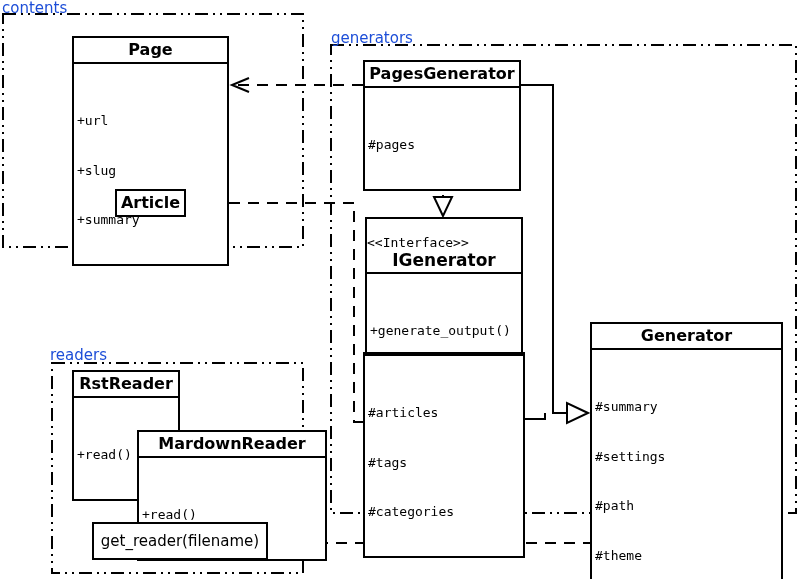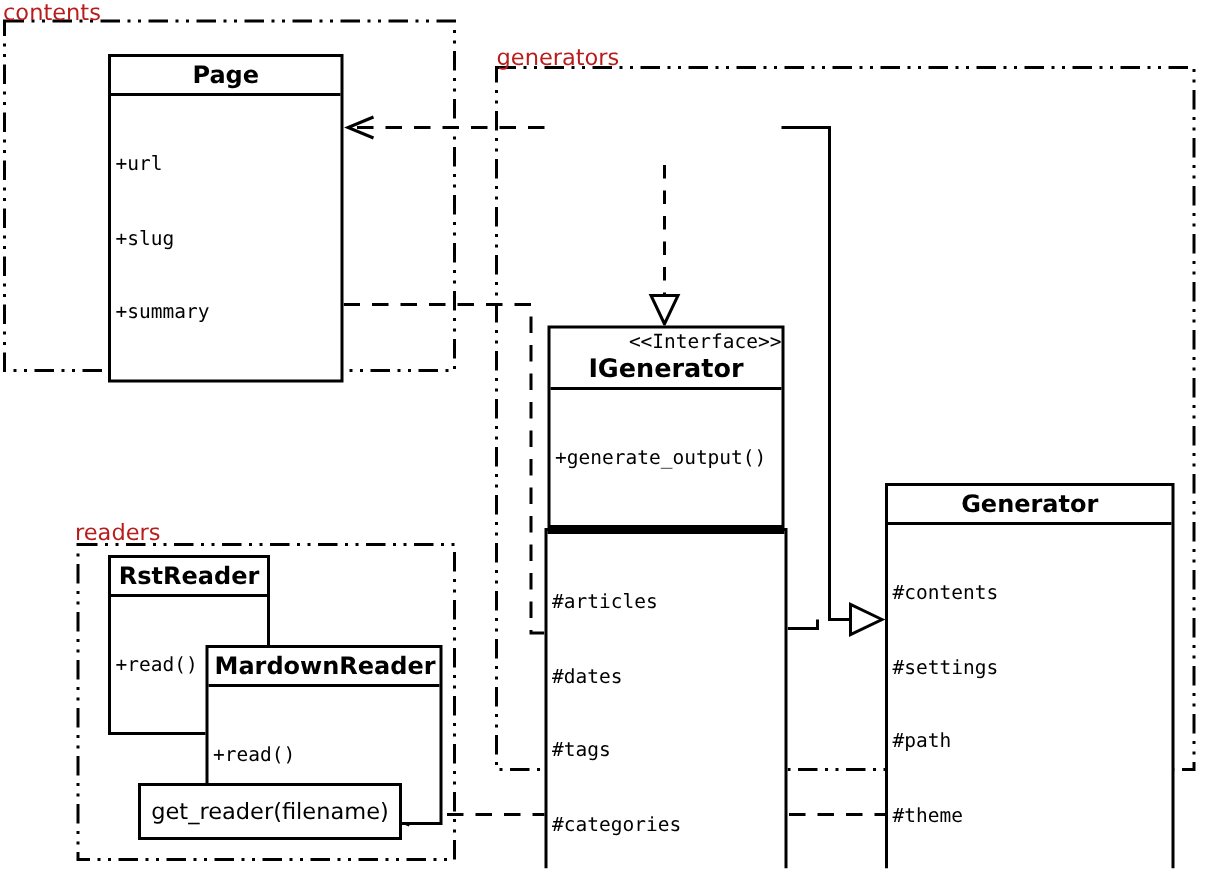--- a/index.html
+++ b/index.html
@@ -1,25 +1,25 @@
 <!DOCTYPE html>
 <html><head>
 <meta charset="utf-8">
 <style>
   html,body{margin:0;padding:0;background:#ffffff;}
   .stage{position:relative;width:803px;height:579px;background:#ffffff;overflow:hidden;
          font-family:"DejaVu Sans",sans-serif;color:#000;}
   .edges{position:absolute;left:0;top:0;width:803px;height:579px;}
-  .pkg-label{position:absolute;font:15px "DejaVu Sans",sans-serif;color:#b91c1c;white-space:nowrap;}
+  .pkg-label{position:absolute;font:15px "DejaVu Sans",sans-serif;color:#1d4ed8;white-space:nowrap;}
   .uml-class{position:absolute;background:#fff;border:2px solid #000;box-sizing:border-box;}
   .uml-title{font:bold 16px "DejaVu Sans",sans-serif;text-align:center;padding:2px 4px 3px 4px;white-space:nowrap;}
-  .uml-stereo{font:13px "DejaVu Sans Mono",monospace;text-align:right;padding-top:2px;white-space:nowrap;}
+  .uml-stereo{font:13px "DejaVu Sans Mono",monospace;text-align:left;padding-top:16px;white-space:nowrap;}
   .uml-sub{font:bold 17px "DejaVu Sans",sans-serif;text-align:center;padding-bottom:2px;white-space:nowrap;}
   .uml-sec{border-top:2px solid #000;font:13px "DejaVu Sans Mono",monospace;
-           line-height:16.5px;padding:5px 3px 2px 3px;white-space:pre;}
+           line-height:16.5px;padding:16px 3px 2px 3px;white-space:pre;}
   .plain-box{position:absolute;background:#fff;border:2px solid #000;box-sizing:border-box;
              display:flex;align-items:center;justify-content:center;
              font:15px "DejaVu Sans",sans-serif;white-space:nowrap;}
 </style>
 </head>
 <body>
 
 <div class="stage">
 
   <svg class="edges" viewBox="0 0 803 579" xmlns="http://www.w3.org/2000/svg">
@@ -83,61 +83,69 @@
 
   <div class="uml-class" style="left:72px;top:36px;width:157px">
     <div class="uml-title">Page</div>
     <div class="uml-sec">
       <div>+url</div>
       <div>+slug</div>
       <div>+summary</div>
     </div>
   </div>
 
+  <div class="uml-class" style="left:115px;top:189px;width:71px">
+    <div class="uml-title" style="padding:2px 2px 3px 2px">Article</div>
+  </div>
 
+  <div class="uml-class" style="left:363px;top:60px;width:158px">
+    <div class="uml-title">PagesGenerator</div>
+    <div class="uml-sec">
+      <div>#pages</div>
+    </div>
+  </div>
 
   <div class="uml-class" style="left:365px;top:217px;width:158px">
     <div class="uml-stereo">&lt;&lt;Interface&gt;&gt;</div>
     <div class="uml-sub">IGenerator</div>
     <div class="uml-sec">
       <div>+generate_output()</div>
     </div>
   </div>
 
   <div class="uml-class" style="left:363px;top:352px;width:162px">
     <div class="uml-sec">
       <div>#articles</div>
-      <div>#dates</div>
       <div>#tags</div>
       <div>#categories</div>
     </div>
 
   </div>
 
   <div class="uml-class" style="left:590px;top:322px;width:193px">
     <div class="uml-title">Generator</div>
     <div class="uml-sec">
-      <div>#contents</div>
+      <div>#summary</div>
       <div>#settings</div>
       <div>#path</div>
       <div>#theme</div>
       
       
     </div>
 
   </div>
 
   <div class="uml-class" style="left:72px;top:370px;width:108px">
     <div class="uml-title">RstReader</div>
     <div class="uml-sec">
       <div>+read()</div>
     </div>
   </div>
 
-  <div class="uml-class" style="left:137px;top:430px;width:158px">
+  <div class="uml-class" style="left:137px;top:430px;width:190px">
     <div class="uml-title">MardownReader</div>
     <div class="uml-sec">
       <div>+read()</div>
     </div>
   </div>
 
   <div class="plain-box" style="left:92px;top:522px;width:176px;height:38px">
     <span>get_reader(filename)</span>
   </div>
 

